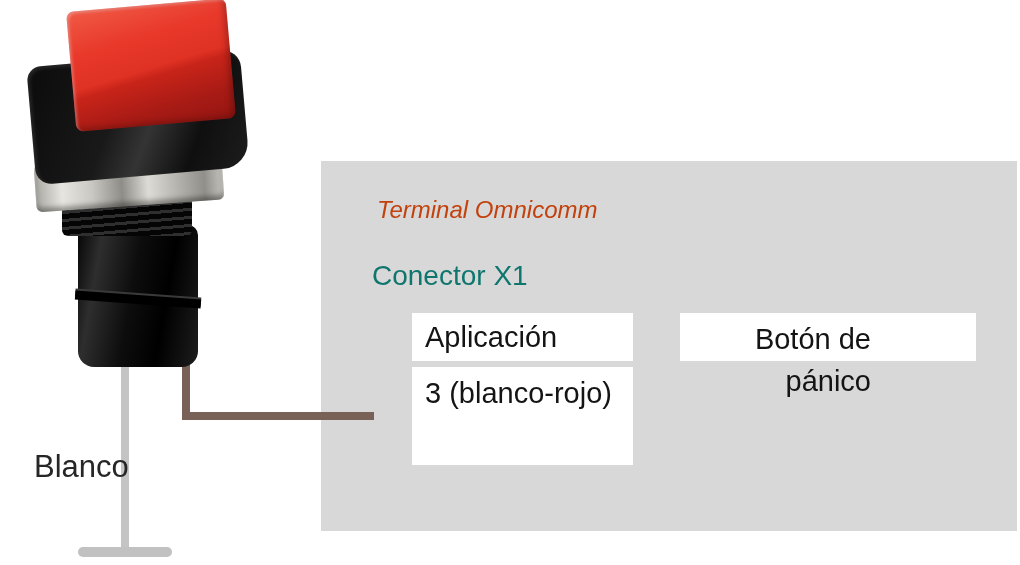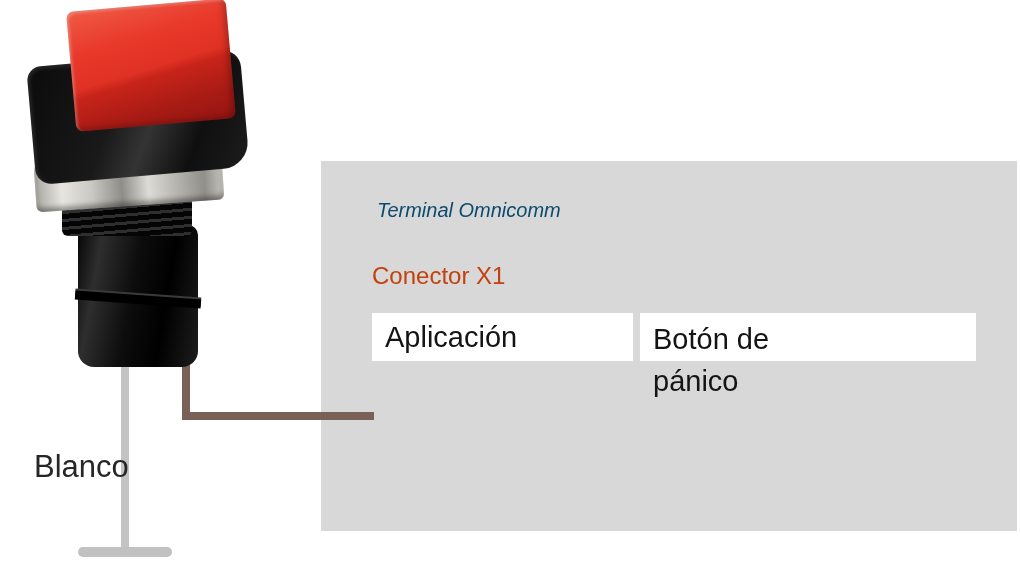--- a/index.html
+++ b/index.html
@@ -11,41 +11,41 @@
     font-family:"Liberation Sans", sans-serif;
     color:#1a1a1a;
   }
   
   .panel{
     position:absolute;left:321px;top:161px;width:696px;height:370px;
     background:#d8d8d8;z-index:1;
   }
   .panel-title{
     position:absolute;left:56px;top:33px;
-    font-style:italic;font-size:20px;line-height:32px;color:#0c4a6e;
+    font-style:italic;font-size:24px;line-height:32px;color:#c2410c;
   }
   .panel-subtitle{
     position:absolute;left:51px;top:99px;
-    font-size:24px;line-height:32px;color:#c2410c;
+    font-size:28px;line-height:32px;color:#0f766e;
   }
   
   .conn-table{
     position:absolute;left:51px;top:152px;width:604px;height:152px;
     display:grid;
     grid-template-columns:261px 336px;
     grid-template-rows:48px 98px;
     gap:6px 7px;
   }
   .cell{
     background:#ffffff;
     font-size:29px;line-height:42px;color:#141414;
     padding-left:13px;box-sizing:border-box;
-    display:flex;align-items:center;
+    display:flex;align-items:center;margin-left:40px;
   }
-  .cell.top-align{align-items:flex-start;padding-top:5px;}
+  .cell.top-align{align-items:flex-start;padding-top:5px;text-align:right;}
   .cell .wrap-limit{display:inline-block;max-width:178px;}
   
   .wire{position:absolute;z-index:2;}
   .wire-white-v{left:121px;top:358px;width:8px;height:194px;background:#c4c4c4;}
   .wire-white-bar{left:78px;top:547px;width:94px;height:10px;border-radius:5px;background:#c1c1c1;}
   .wire-panic-v{left:182px;top:364px;width:8px;height:56px;background:#7a6157;}
   .wire-panic-h{left:182px;top:412px;width:192px;height:8px;background:#7a6157;}
   .white-wire-label{
     position:absolute;left:7px;top:449px;z-index:2;
     font-size:31px;color:#262626;margin-left:27px;
@@ -119,16 +119,19 @@
     <div class="panel-title">Terminal Omnicomm</div>
     <div class="panel-subtitle">Conector X1</div>
 
     <div class="conn-table">
       <div class="cell">
         <span class="wrap-limit">Aplicación</span>
       </div>
       <div class="cell top-align">
         <span class="wrap-limit">Botón de pánico</span>
       </div>
+      <div class="cell top-align">
+        <span>3 (blanco-rojo)</span>
+      </div>
     </div>
   </div>
 
 </div>
 
 </body></html>

